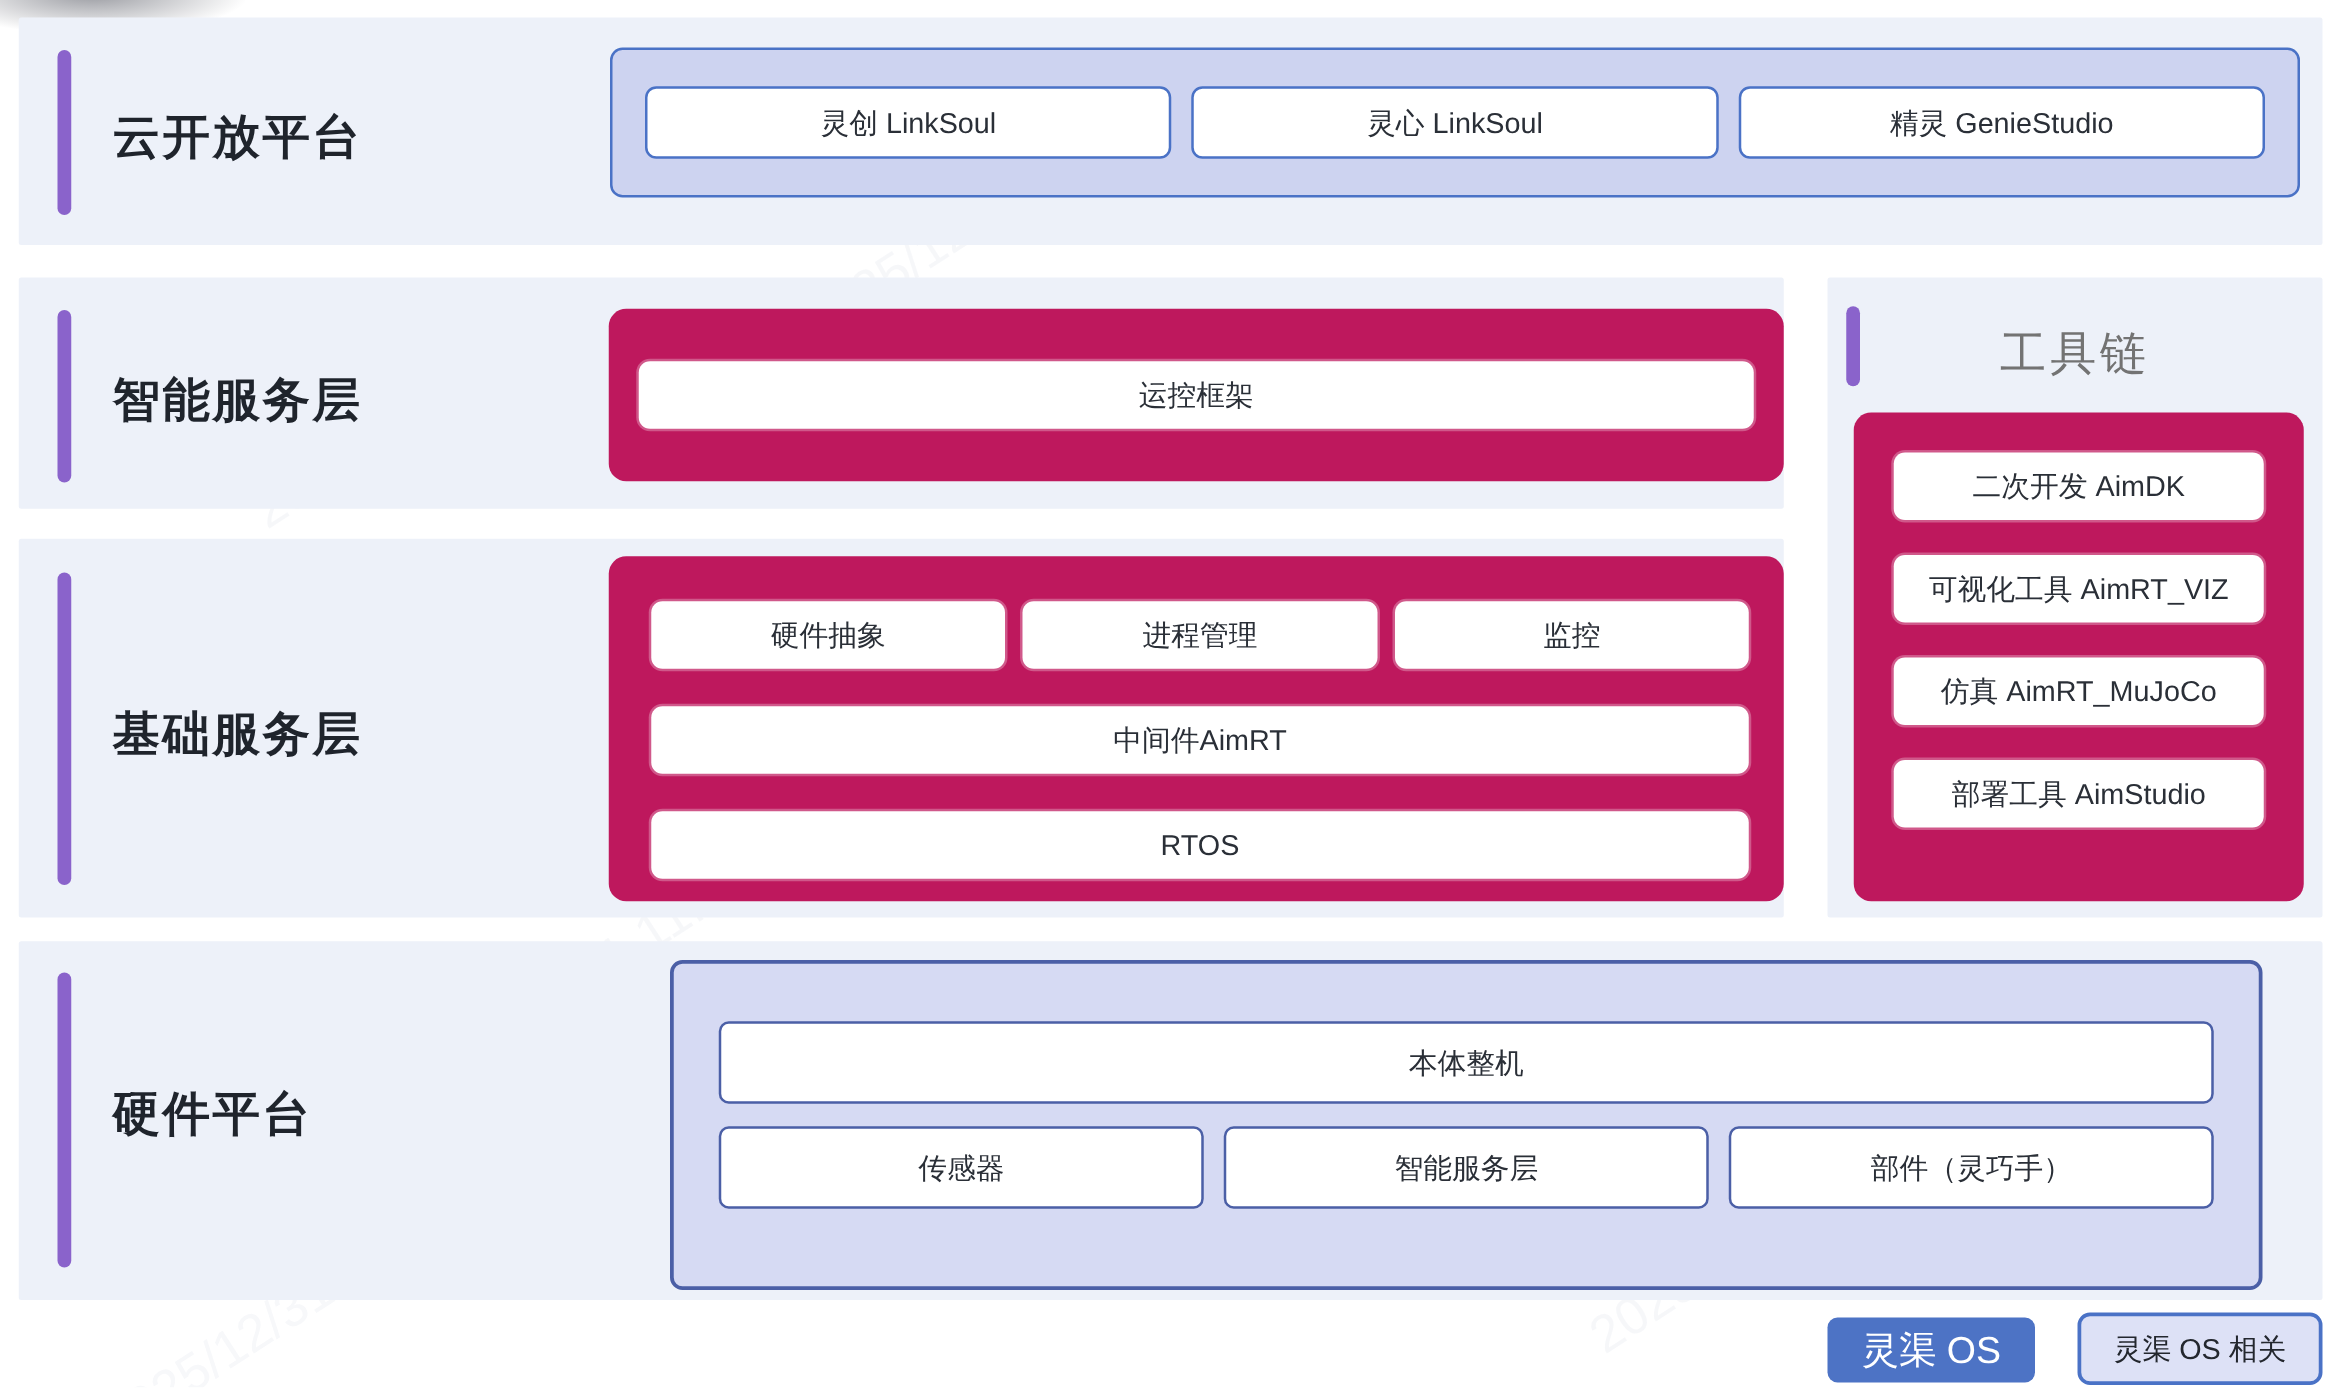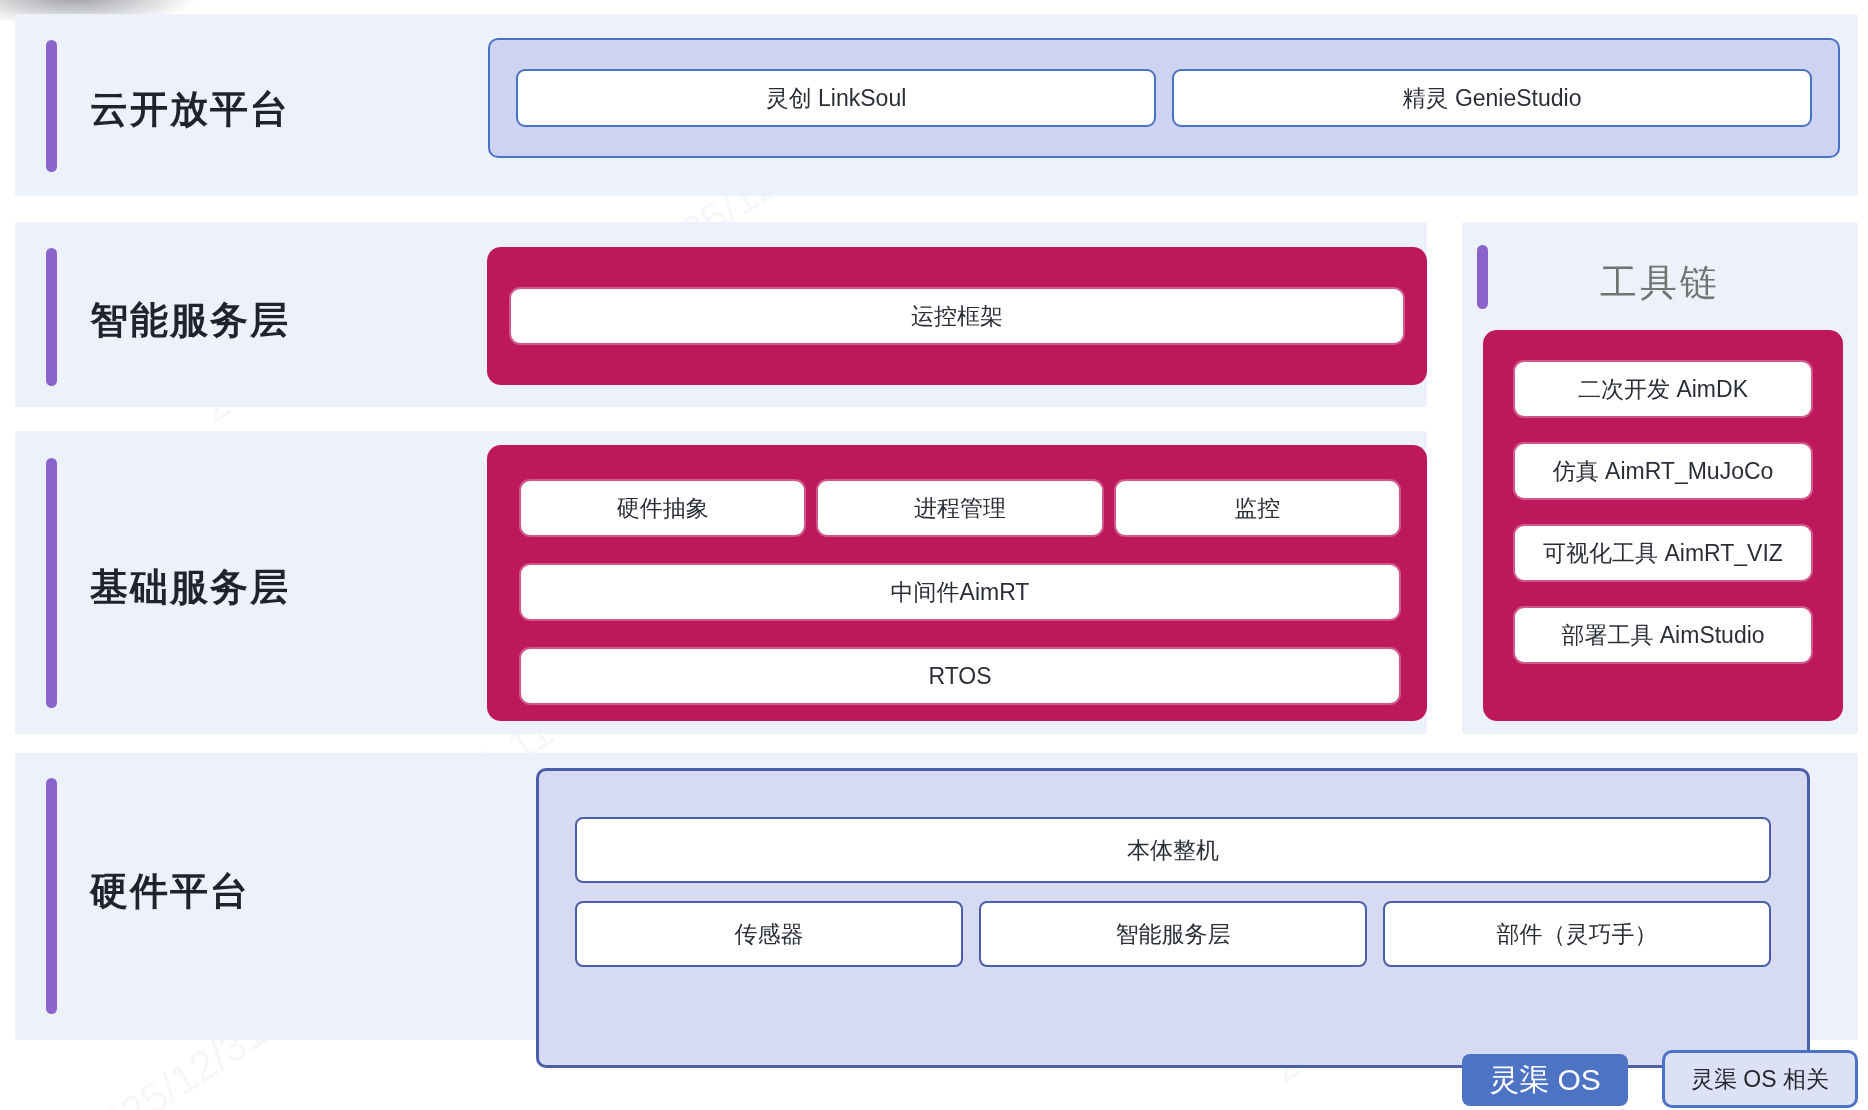--- a/index.html
+++ b/index.html
@@ -81,59 +81,60 @@
   <div class="wm" style="left:300px;top:760px;">2025/12/31 11:42</div>
   <div class="wm" style="left:1020px;top:560px;">2025/12/31 11:42</div>
   <div class="wm" style="left:60px;top:1030px;">2025/12/31 11:42</div>
   <div class="wm" style="left:1250px;top:960px;">2025/12/31 11:42</div>
 
   <div class="section" style="left:15px;top:14px;width:1843px;height:182px;"></div>
   <div class="accent" style="left:46px;top:40px;height:132px;"></div>
   <div class="row-label" style="left:90px;top:84px;">云开放平台</div>
   <div class="light-container" style="left:488px;top:38px;width:1352px;height:120px;">
     <div class="pill bordered cloud-pill">灵创 LinkSoul</div>
+    <div class="pill bordered cloud-pill">灵心 LinkSoul</div>
     <div class="pill bordered cloud-pill">精灵 GenieStudio</div>
   </div>
 
   <div class="section" style="left:15px;top:222px;width:1412px;height:185px;"></div>
   <div class="accent" style="left:46px;top:248px;height:138px;"></div>
   <div class="row-label" style="left:90px;top:295px;">智能服务层</div>
   <div class="blue-container" style="left:487px;top:247px;width:940px;height:138px;display:flex;align-items:center;padding:0 24px;">
     <div class="pill soft full-pill" style="flex:1;">运控框架</div>
   </div>
 
   <div class="section" style="left:1462px;top:222px;width:396px;height:512px;"></div>
   <div class="accent" style="left:1477px;top:245px;height:64px;"></div>
   <div class="tool-title" style="left:1462px;top:258px;width:396px;">工具链</div>
   <div class="blue-container" style="left:1483px;top:330px;width:360px;height:391px;"></div>
   <div class="tool-content" style="left:1483px;top:330px;width:360px;height:391px;">
     <div class="pill soft">二次开发 AimDK</div>
+    <div class="pill soft">可视化工具 AimRT_VIZ</div>
     <div class="pill soft">仿真 AimRT_MuJoCo</div>
-    <div class="pill soft">可视化工具 AimRT_VIZ</div>
     <div class="pill soft">部署工具 AimStudio</div>
   </div>
 
   <div class="section" style="left:15px;top:431px;width:1412px;height:303px;"></div>
   <div class="accent" style="left:46px;top:458px;height:250px;"></div>
   <div class="row-label" style="left:90px;top:562px;">基础服务层</div>
   <div class="blue-container" style="left:487px;top:445px;width:940px;height:276px;"></div>
   <div class="basic-content" style="left:487px;top:445px;width:940px;height:276px;">
     <div class="basic-top-row">
       <div class="pill soft">硬件抽象</div>
       <div class="pill soft">进程管理</div>
       <div class="pill soft">监控</div>
     </div>
     <div class="pill soft full-pill">中间件AimRT</div>
     <div class="pill soft full-pill">RTOS</div>
   </div>
 
   <div class="section" style="left:15px;top:753px;width:1843px;height:287px;"></div>
   <div class="accent" style="left:46px;top:778px;height:236px;"></div>
   <div class="row-label" style="left:90px;top:866px;">硬件平台</div>
-  <div class="hw-container" style="left:536px;top:768px;width:1274px;height:300px;">
+  <div class="hw-container" style="left:536px;top:768px;width:1274px;height:264px;">
     <div class="pill hw-pill">本体整机</div>
     <div class="hw-row">
       <div class="pill hw-pill">传感器</div>
       <div class="pill hw-pill">智能服务层</div>
       <div class="pill hw-pill">部件（灵巧手）</div>
     </div>
   </div>
 
   <div class="legend-os" style="left:1462px;top:1054px;width:166px;height:52px;">灵渠 OS</div>
   <div class="legend-related" style="left:1662px;top:1050px;width:196px;height:58px;">灵渠 OS 相关</div>

